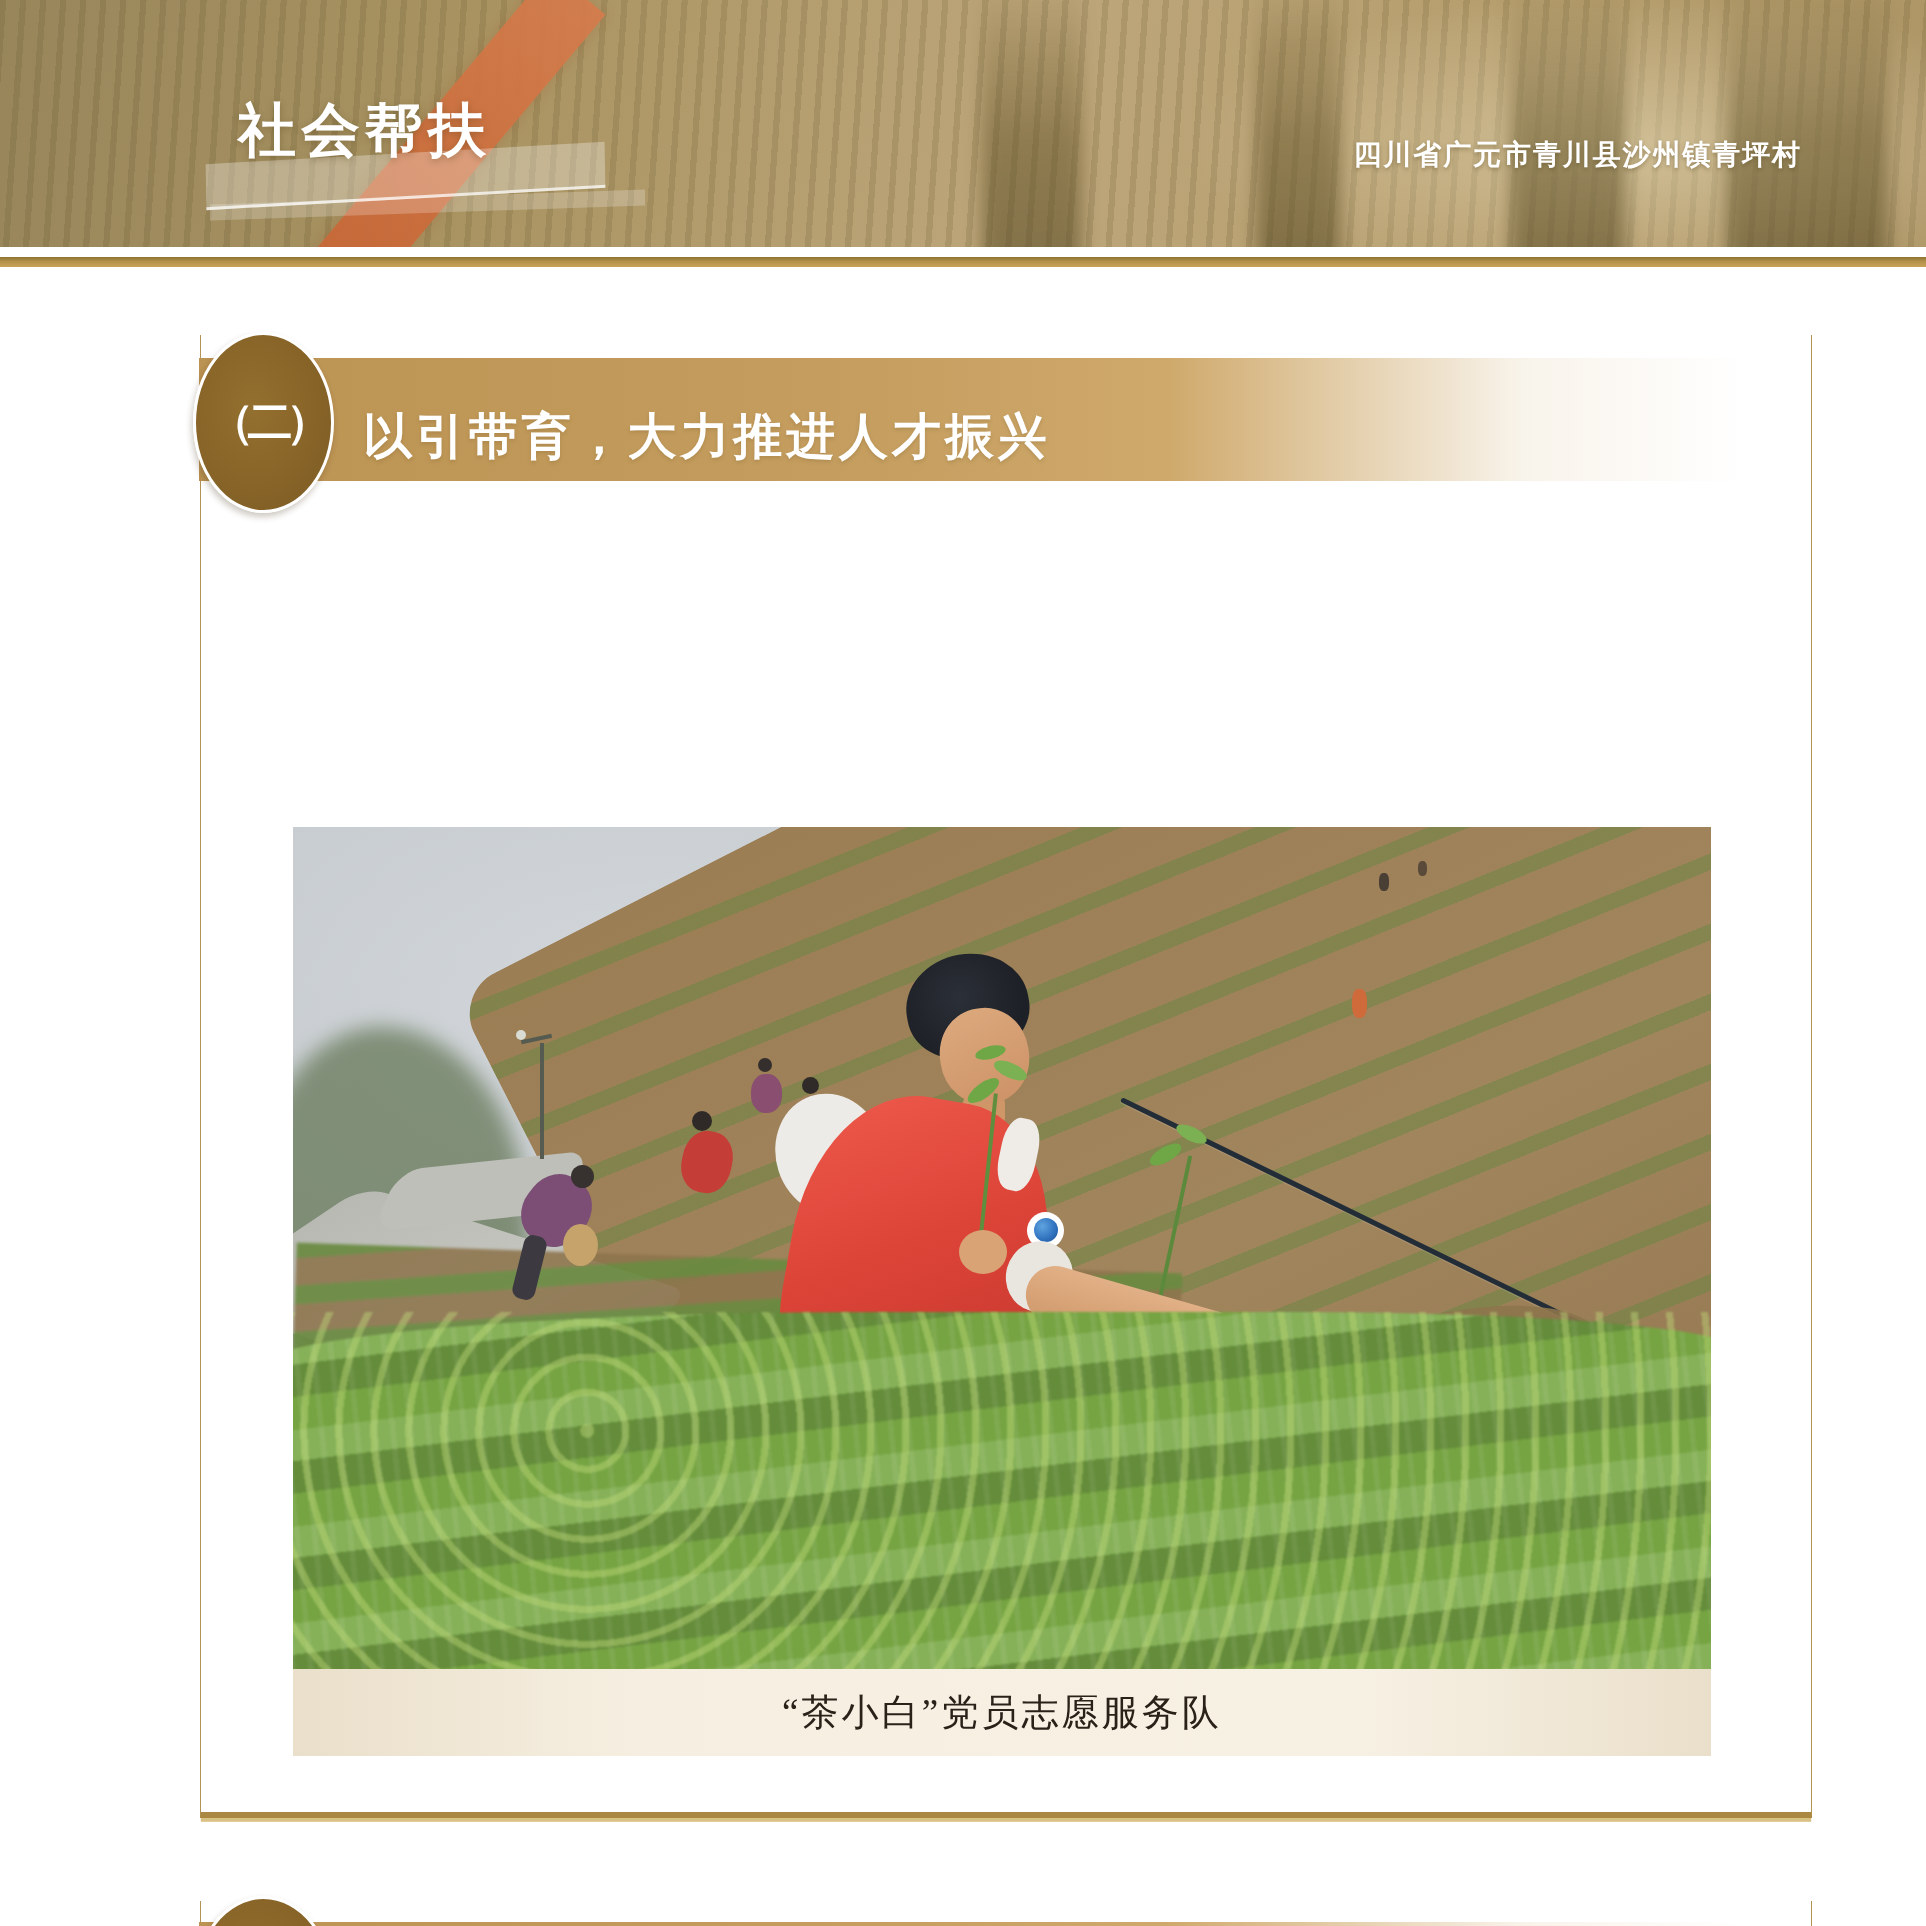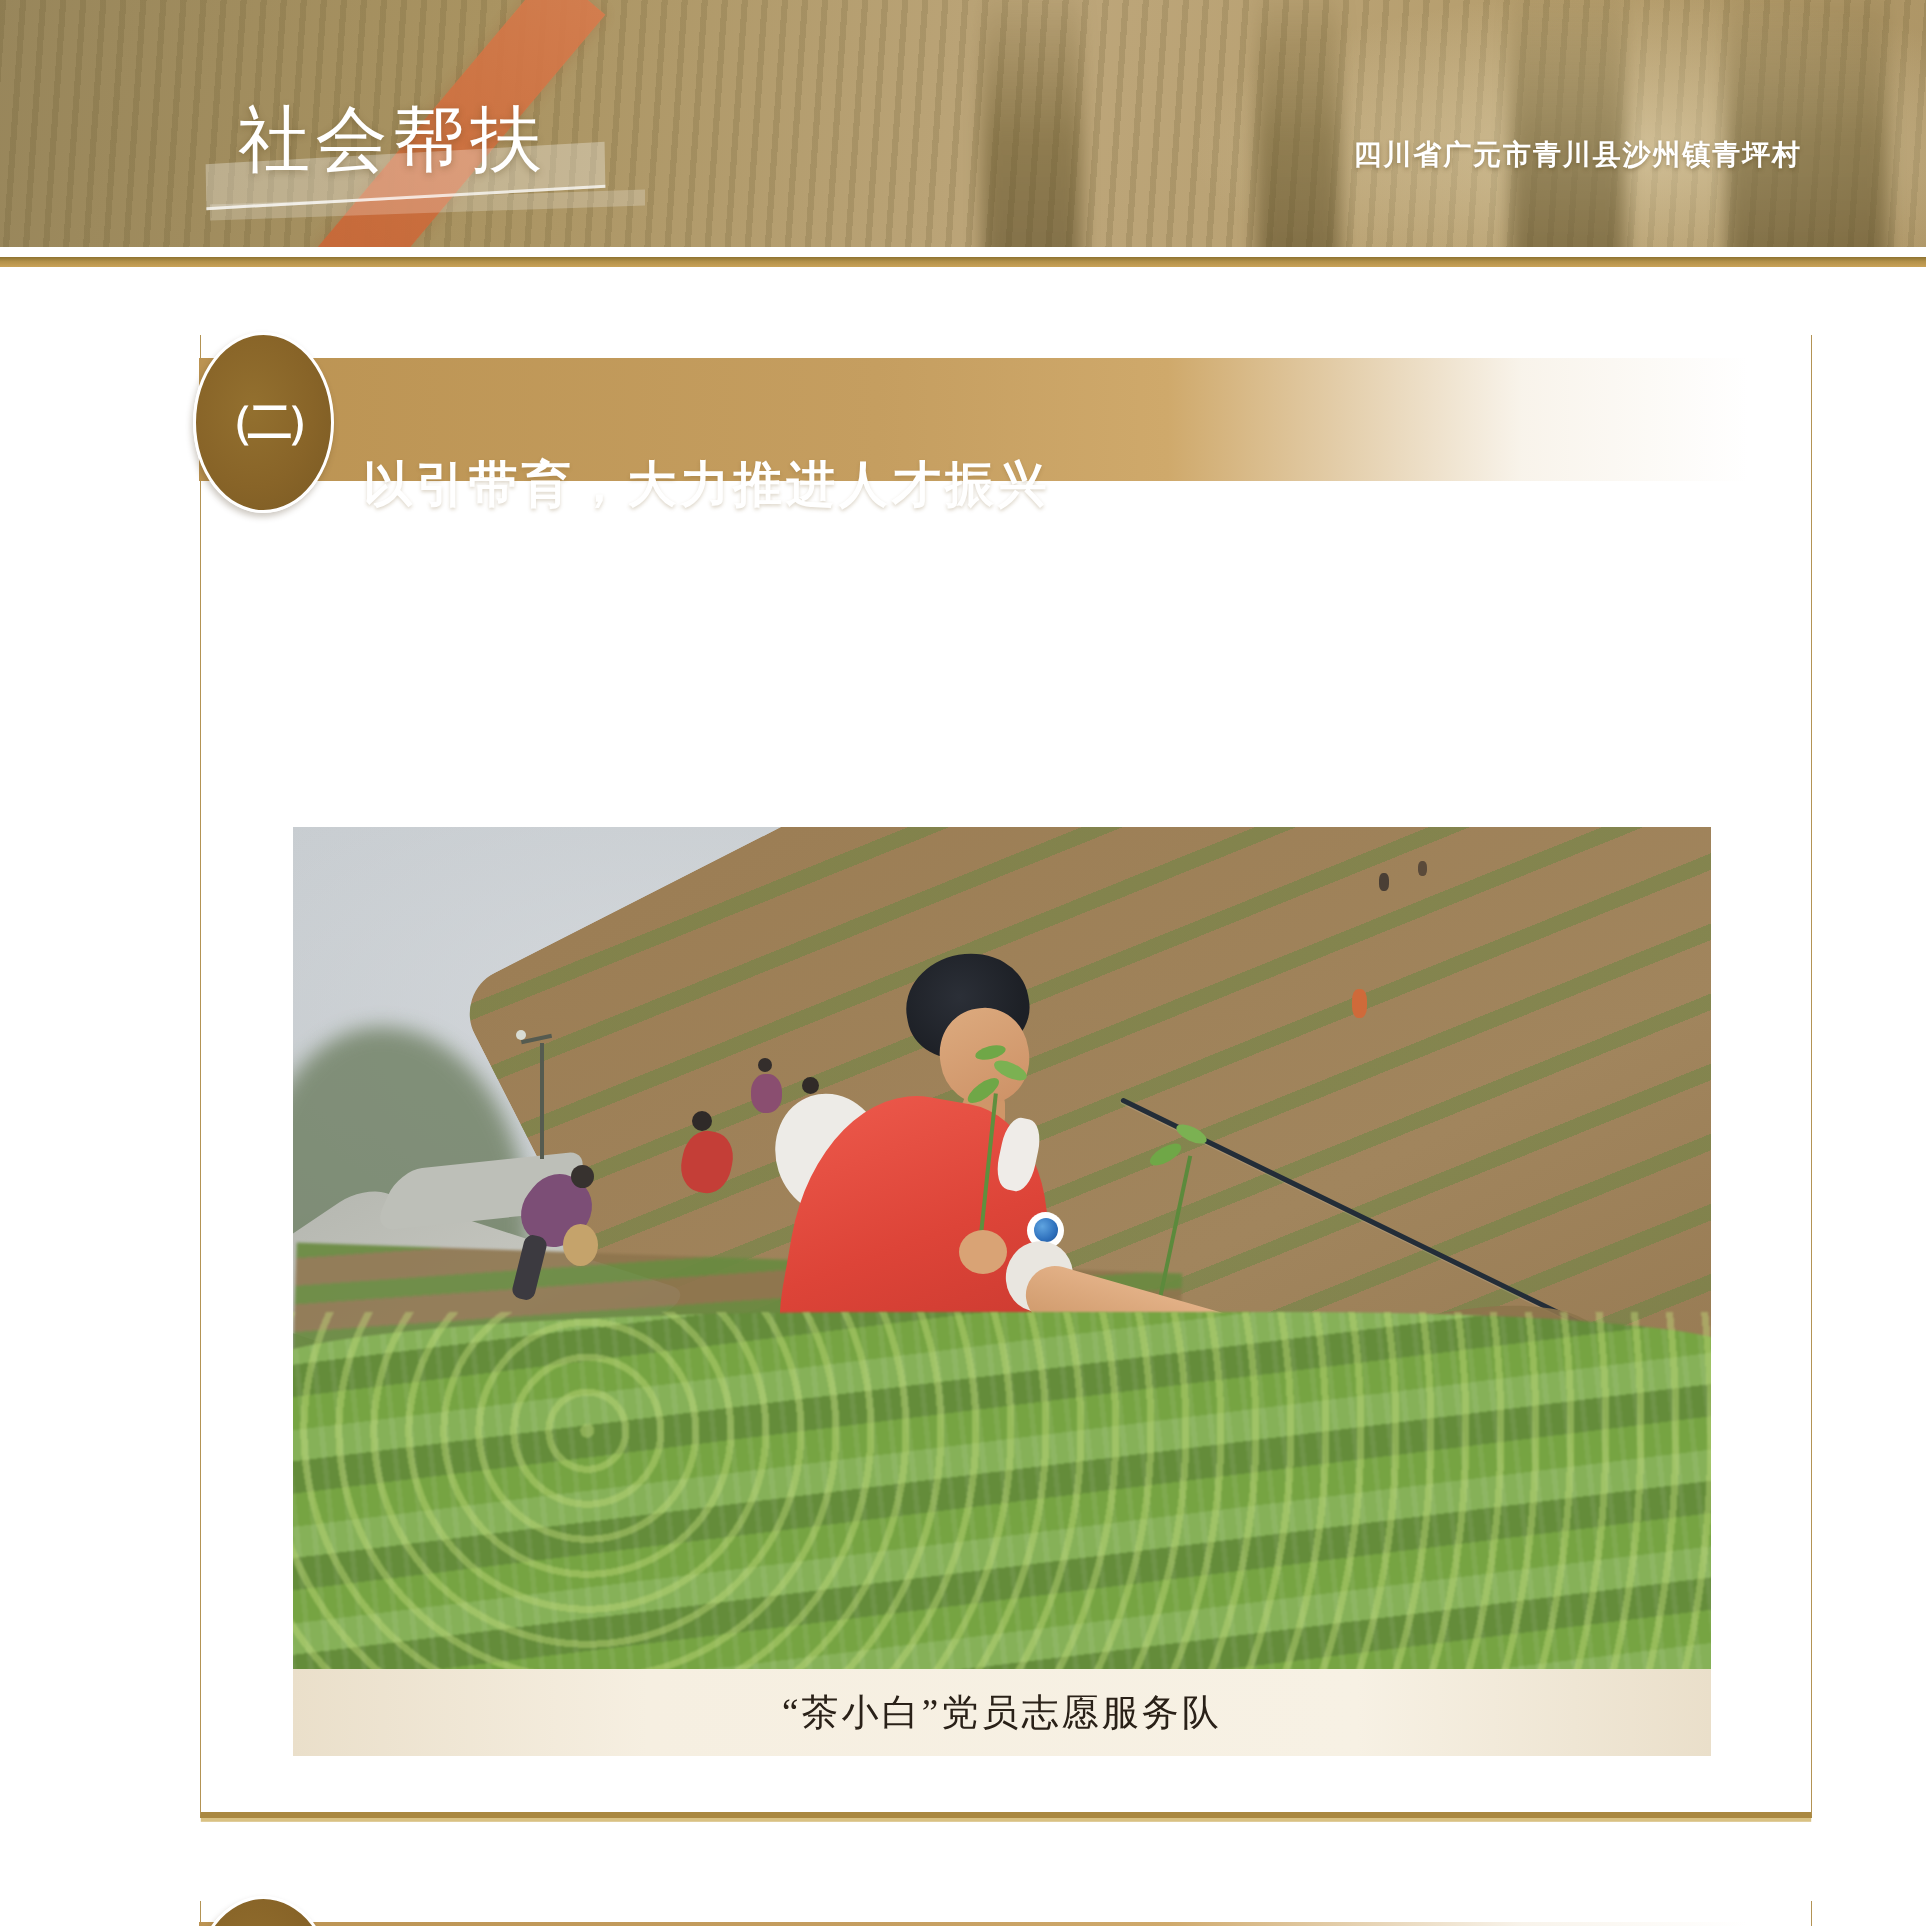--- a/index.html
+++ b/index.html
@@ -30,21 +30,21 @@
     position:absolute;left:206px;top:153px;width:399px;height:43px;
     background:rgba(255,255,255,.30);border-bottom:3.9px solid rgba(255,255,255,.72);
     transform:skewY(-2.2deg) rotate(-1deg);
   }
   .banner-highlight2{
     position:absolute;left:210px;top:197px;width:435px;height:16px;
     background:rgba(255,255,255,.22);transform:skewY(-2deg);
   }
   .banner-title{
     position:absolute;left:238px;top:92px;
-    font-size:72px;font-weight:400;color:#ffffff;letter-spacing:5.4px;
+    font-size:58px;font-weight:700;color:#ffffff;letter-spacing:5.4px;
     text-shadow:0 2.3px 7px rgba(80,60,20,.35);white-space:nowrap;
   }
   .banner-location{
     position:absolute;right:188px;top:136px;
     font-size:28px;font-weight:700;color:#ffffff;letter-spacing:1.9px;
     text-shadow:0 1.5px 4.6px rgba(80,60,20,.4);white-space:nowrap;
   }
   .gold-rule{
     position:absolute;left:0;top:257px;width:1990px;height:10px;
     background:linear-gradient(180deg,#8e7330 0%,#b3914a 45%,#c9a258 100%);
@@ -70,21 +70,20 @@
   .card1 .sec-ellipse{top:-3.1px;}
   .card2 .sec-ellipse{top:-4.6px;}
   .sec-number{
     color:#ffffff;font-size:45px;font-weight:700;letter-spacing:-0.14em;
     margin-right:-0.14em;white-space:nowrap;
   }
   .sec-title{
     position:absolute;left:162px;height:158px;display:flex;align-items:center;
     color:#ffffff;font-size:49px;font-weight:700;letter-spacing:3.9px;white-space:nowrap;
     text-shadow:0 1.5px 3.9px rgba(120,90,40,.25);
-    margin-top:48px;
   }
   .card1 .sec-title{top:23px;}
   .card2 .sec-title{top:21px;}
   .body-text{
     position:absolute;left:46px;width:1514px;
     font-family:"Liberation Serif","DejaVu Serif",serif;
     font-size:39px;line-height:77px;letter-spacing:1.2px;color:#141414;
     text-align:justify;text-indent:2em;
   }
   .card1 .body-text{top:154px;}

